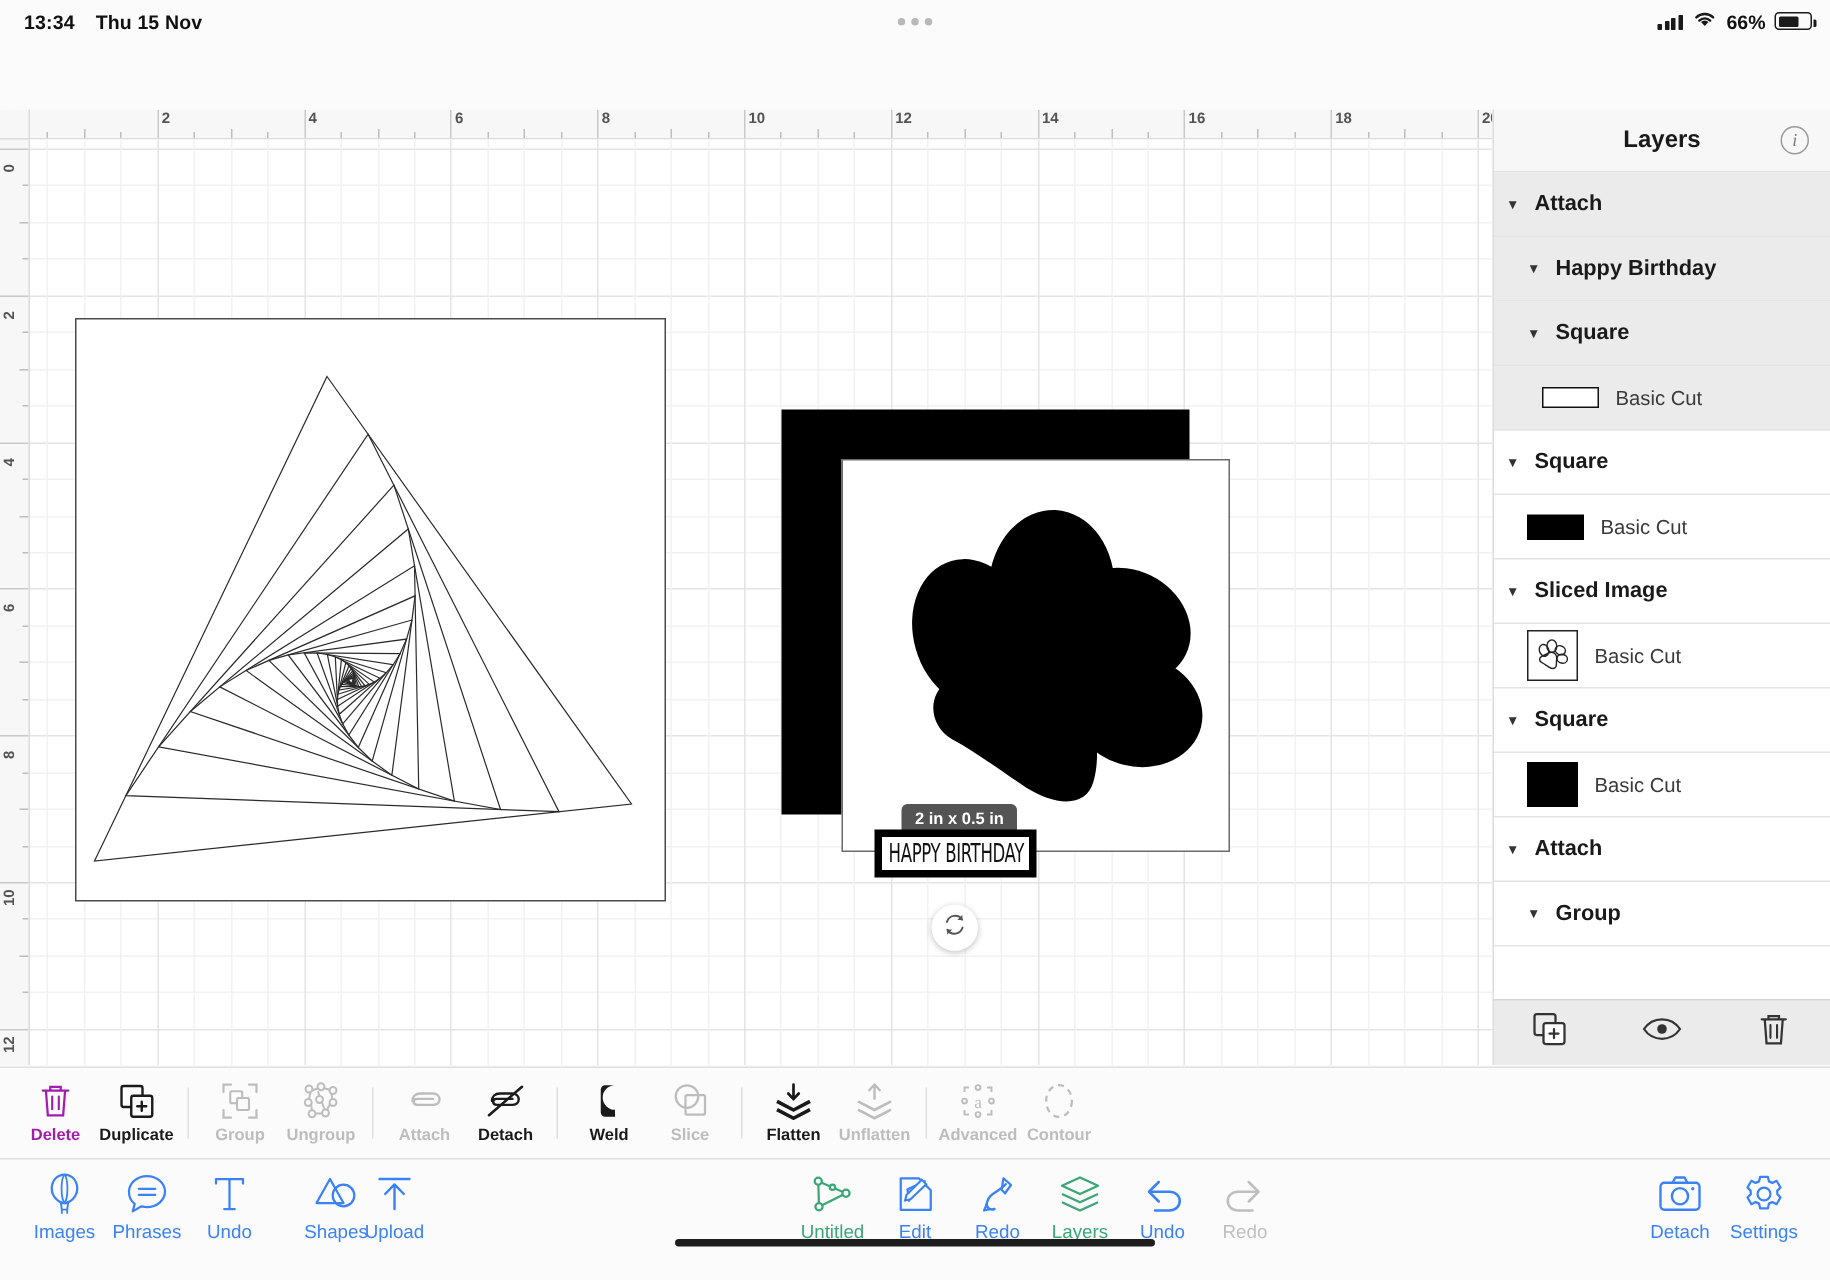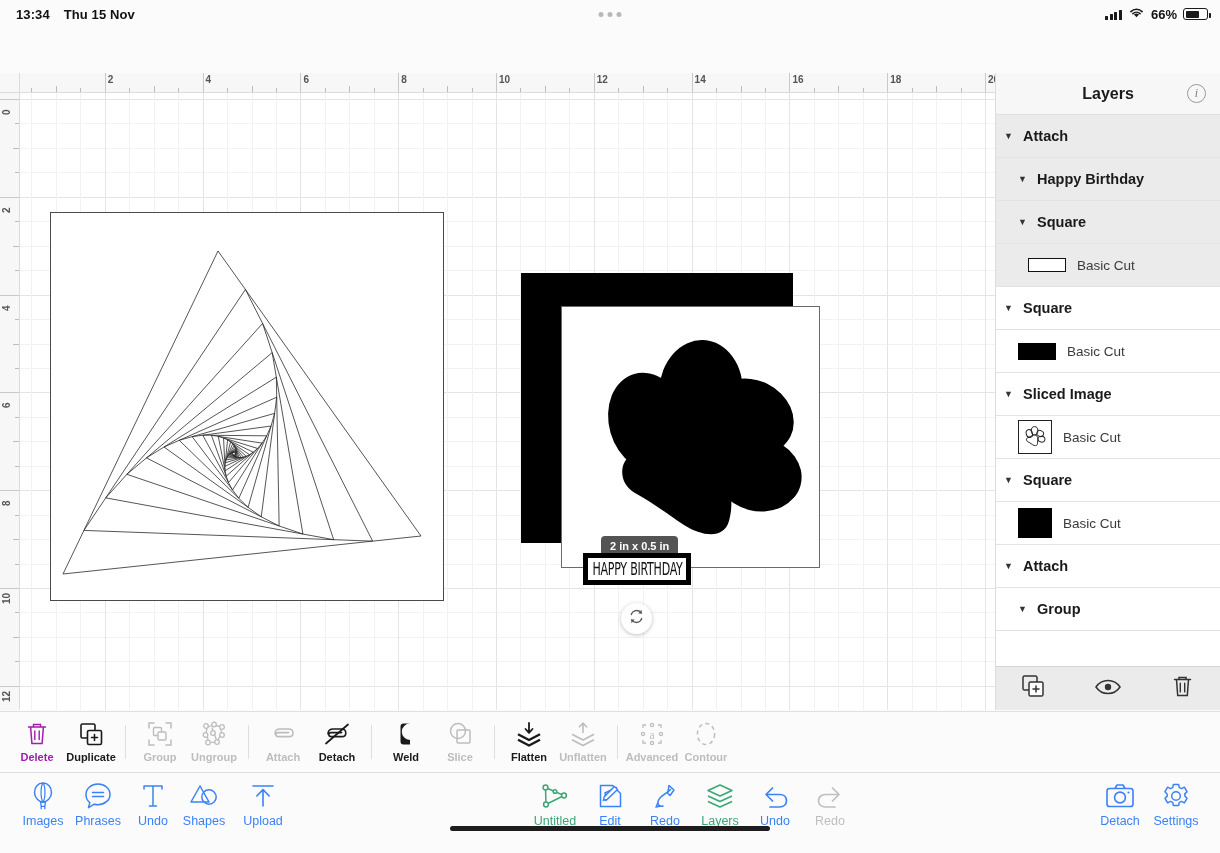--- a/index.html
+++ b/index.html
@@ -654,21 +654,21 @@
           <span class="lbl">Phrases</span>
         </div>
         <div class="nav-item dark" style="left: 125px;">
           <span class="ico">
             <svg width="24" height="28" viewBox="0 0 24 28">
               <path d="M3 4h18M12 4v20M8.5 24h7M3 4v3M21 4v3" stroke="currentColor" stroke-width="1.5" fill="none" stroke-linecap="round"></path>
             </svg>
           </span>
           <span class="lbl">Undo</span>
         </div>
-        <div class="nav-item dark" style="left: 176px; text-align: center;">
+        <div class="nav-item dark" style="left: 196px; text-align: center;">
           <span class="ico">
             <svg width="30" height="28" viewBox="0 0 30 28">
               <path d="M11 4 20 20H2Z" stroke="currentColor" stroke-width="1.5" fill="none" stroke-linejoin="round"></path>
               <circle cx="20" cy="15" r="7.2" stroke="currentColor" stroke-width="1.5" fill="none"></circle>
             </svg>
           </span>
           <span class="lbl">Shapes</span>
         </div>
         <div class="nav-item dark" style="left: 235px;">
           <span class="ico">

